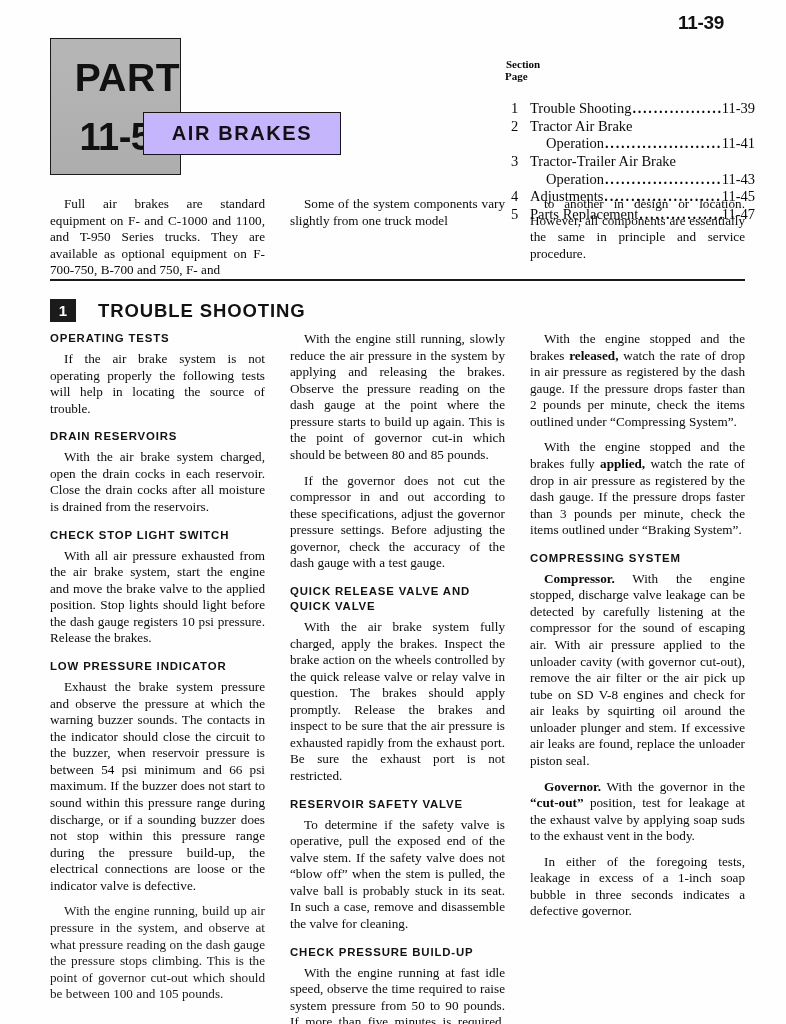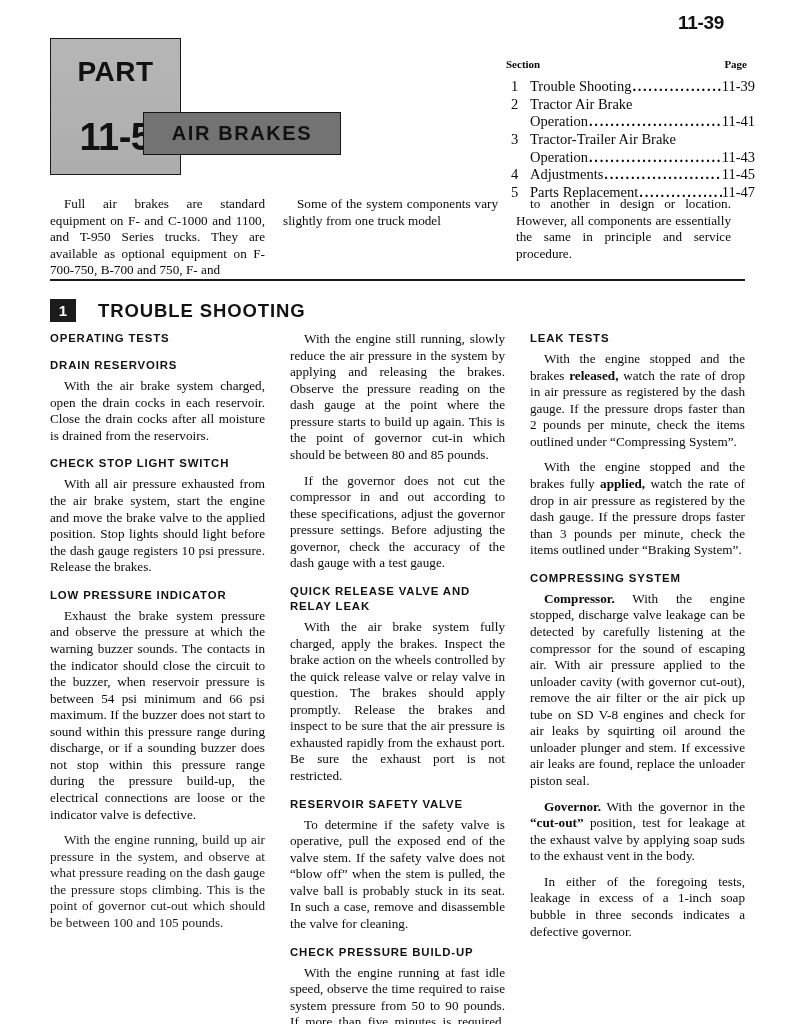--- a/index.html
+++ b/index.html
@@ -43,45 +43,45 @@
     height: 137px;
     background: linear-gradient(180deg,#b6b6b6 0%, #b2b2b2 50%, #adadad 100%);
     border: 1.6px solid #1a1a1a;
     box-sizing: border-box;
     z-index: 1;
   }
   .part-word {
     position: absolute;
     left: 0; right: 0;
     top: 17px;
-    text-align: center;
-    font-family: "Liberation Sans", sans-serif;
-    font-weight: bold;
-    font-size: 28px;
+    text-align: right;
+    font-family: "Liberation Sans", sans-serif;
+    font-weight: bold;
+    font-size: 39px;
     letter-spacing: 0.5px;
     color: #111;
   }
   .part-num {
     position: absolute;
     left: 0; right: 0;
     top: 77px;
     text-align: center;
     font-family: "Liberation Sans", sans-serif;
     font-weight: bold;
     font-size: 38px;
     letter-spacing: -0.5px;
     color: #111;
   }
   .title-box {
     position: absolute;
     left: 143px;
     top: 112px;
     width: 198px;
     height: 43px;
-    background: #737373;
+    background: #c4b5fd;
     border: 1.8px solid #151515;
     box-sizing: border-box;
     z-index: 2;
     display: flex;
     align-items: center;
     justify-content: center;
   }
   .title-box span {
     font-family: "Liberation Sans", sans-serif;
     font-weight: bold;
@@ -97,21 +97,22 @@
     top: 58px;
     width: 250px;
     font-family: "Liberation Serif", serif;
   }
   .toc-head {
     display: flex;
     justify-content: space-between;
     font-family: "Liberation Serif", serif;
     font-weight: bold;
     font-size: 11px;
-    margin-bottom: 8px;
+    margin-bottom: 18px;
+    flex-direction: column;
   }
   .toc-head .s { padding-left: 1px; }
   .toc-head .p { padding-right: 8px; }
   .toc-row {
     display: flex;
     font-size: 14.5px;
     line-height: 1.22;
     white-space: nowrap;
   }
   .toc-num {
@@ -128,30 +129,30 @@
     overflow: hidden;
     white-space: nowrap;
     letter-spacing: 1.7px;
     font-weight: bold;
     margin-left: 1px;
   }
   .toc-page {
     flex: none;
     text-align: right;
   }
-  .toc-row.cont .toc-label { padding-left: 6px; }
+  .toc-row.cont .toc-label { padding-left: 6px; margin-left: 16px; }
 
   
   .intro {
     position: absolute;
     left: 50px;
     top: 196px;
     width: 695px;
     display: flex;
-    gap: 18px;
+    gap: 25px;
   }
   .intro .col { width: 215px; }
 
   p.body {
     margin: 0 0 9px 0;
     font-size: 13.2px;
     line-height: 1.255;
     text-align: justify;
     text-indent: 14px;
     hyphens: none;
@@ -306,52 +307,52 @@
 
   <div class="sec-head">
     <div class="sec-badge">1</div>
     <div class="sec-title">TROUBLE SHOOTING</div>
   </div>
 
   <div class="main">
 
     <div class="col">
       <h3 class="sub">OPERATING TESTS</h3>
+      <p class="body">If the air brake system is not operating properly the following tests will help in locating the source of trouble.</p>
 
       <h3 class="sub tight">DRAIN RESERVOIRS</h3>
       <p class="body">With the air brake system charged, open the drain cocks in each reservoir. Close the drain cocks after all moisture is drained from the reservoirs.</p>
 
       <h3 class="sub tight">CHECK STOP LIGHT SWITCH</h3>
       <p class="body">With all air pressure exhausted from the air brake system, start the engine and move the brake valve to the applied position. Stop lights should light before the dash gauge registers 10 psi pressure. Release the brakes.</p>
 
       <h3 class="sub tight">LOW PRESSURE INDICATOR</h3>
       <p class="body">Exhaust the brake system pressure and observe the pressure at which the warning buzzer sounds. The contacts in the indicator should close the circuit to the buzzer, when reservoir pressure is between 54 psi minimum and 66 psi maximum. If the buzzer does not start to sound within this pressure range during discharge, or if a sounding buzzer does not stop within this pressure range during the pressure build-up, the electrical connections are loose or the indicator valve is defective.</p>
 
       <p class="body faint">With the engine running, build up air pressure in the system, and observe at what pressure reading on the dash gauge the pressure stops climbing. This is the point of governor cut-out which should be between 100 and 105 pounds.</p>
     </div>
 
     <div class="col">
       <p class="body">With the engine still running, slowly reduce the air pressure in the system by applying and releasing the brakes. Observe the pressure reading on the dash gauge at the point where the pressure starts to build up again. This is the point of governor cut-in which should be between 80 and 85 pounds.</p>
       <p class="body">If the governor does not cut the compressor in and out according to these specifications, adjust the governor pressure settings. Before adjusting the governor, check the accuracy of the dash gauge with a test gauge.</p>
 
       <h3 class="sub tight">
         <span>QUICK RELEASE VALVE AND</span><br>
-        <span>RELAY LEAK</span>
+        <span>QUICK VALVE</span>
       </h3>
       <p class="body">With the air brake system fully charged, apply the brakes. Inspect the brake action on the wheels controlled by the quick release valve or relay valve in question. The brakes should apply promptly. Release the brakes and inspect to be sure that the air pressure is exhausted rapidly from the exhaust port. Be sure the exhaust port is not restricted.</p>
 
       <h3 class="sub tight">RESERVOIR SAFETY VALVE</h3>
       <p class="body">To determine if the safety valve is operative, pull the exposed end of the valve stem. If the safety valve does not “blow off” when the stem is pulled, the valve ball is probably stuck in its seat. In such a case, remove and disassemble the valve for cleaning.</p>
 
       <h3 class="sub tight">CHECK PRESSURE BUILD-UP</h3>
       <p class="body">With the engine running at fast idle speed, observe the time required to raise system pressure from 50 to 90 pounds. If more than five minutes is required, perform the leak tests as outlined in the following paragraphs.</p>
     </div>
 
     <div class="col">
-      <h3 class="sub">LEAK TESTS</h3>
       <p class="body"><span>With the engine stopped and the brakes </span><b class="run">released,</b><span> watch the rate of drop in air pressure as registered by the dash gauge. If the pressure drops faster than 2 pounds per minute, check the items outlined under “Compressing System”.</span></p>
       <p class="body"><span>With the engine stopped and the brakes fully </span><b class="run">applied,</b><span> watch the rate of drop in air pressure as registered by the dash gauge. If the pressure drops faster than 3 pounds per minute, check the items outlined under “Braking System”.</span></p>
 
       <h3 class="sub tight">COMPRESSING SYSTEM</h3>
       <p class="body"><b class="run">Compressor.</b><span> With the engine stopped, discharge valve leakage can be detected by carefully listening at the compressor for the sound of escaping air. With air pressure applied to the unloader cavity (with governor cut-out), remove the air filter or the air pick up tube on SD V-8 engines and check for air leaks by squirting oil around the unloader plunger and stem. If excessive air leaks are found, replace the unloader piston seal.</span></p>
       <p class="body"><b class="run">Governor.</b><span> With the governor in the </span><b class="run">“cut-out”</b><span> position, test for leakage at the exhaust valve by applying soap suds to the exhaust vent in the body.</span></p>
       <p class="body">In either of the foregoing tests, leakage in excess of a 1-inch soap bubble in three seconds indicates a defective governor.</p>
 
     </div>
 

